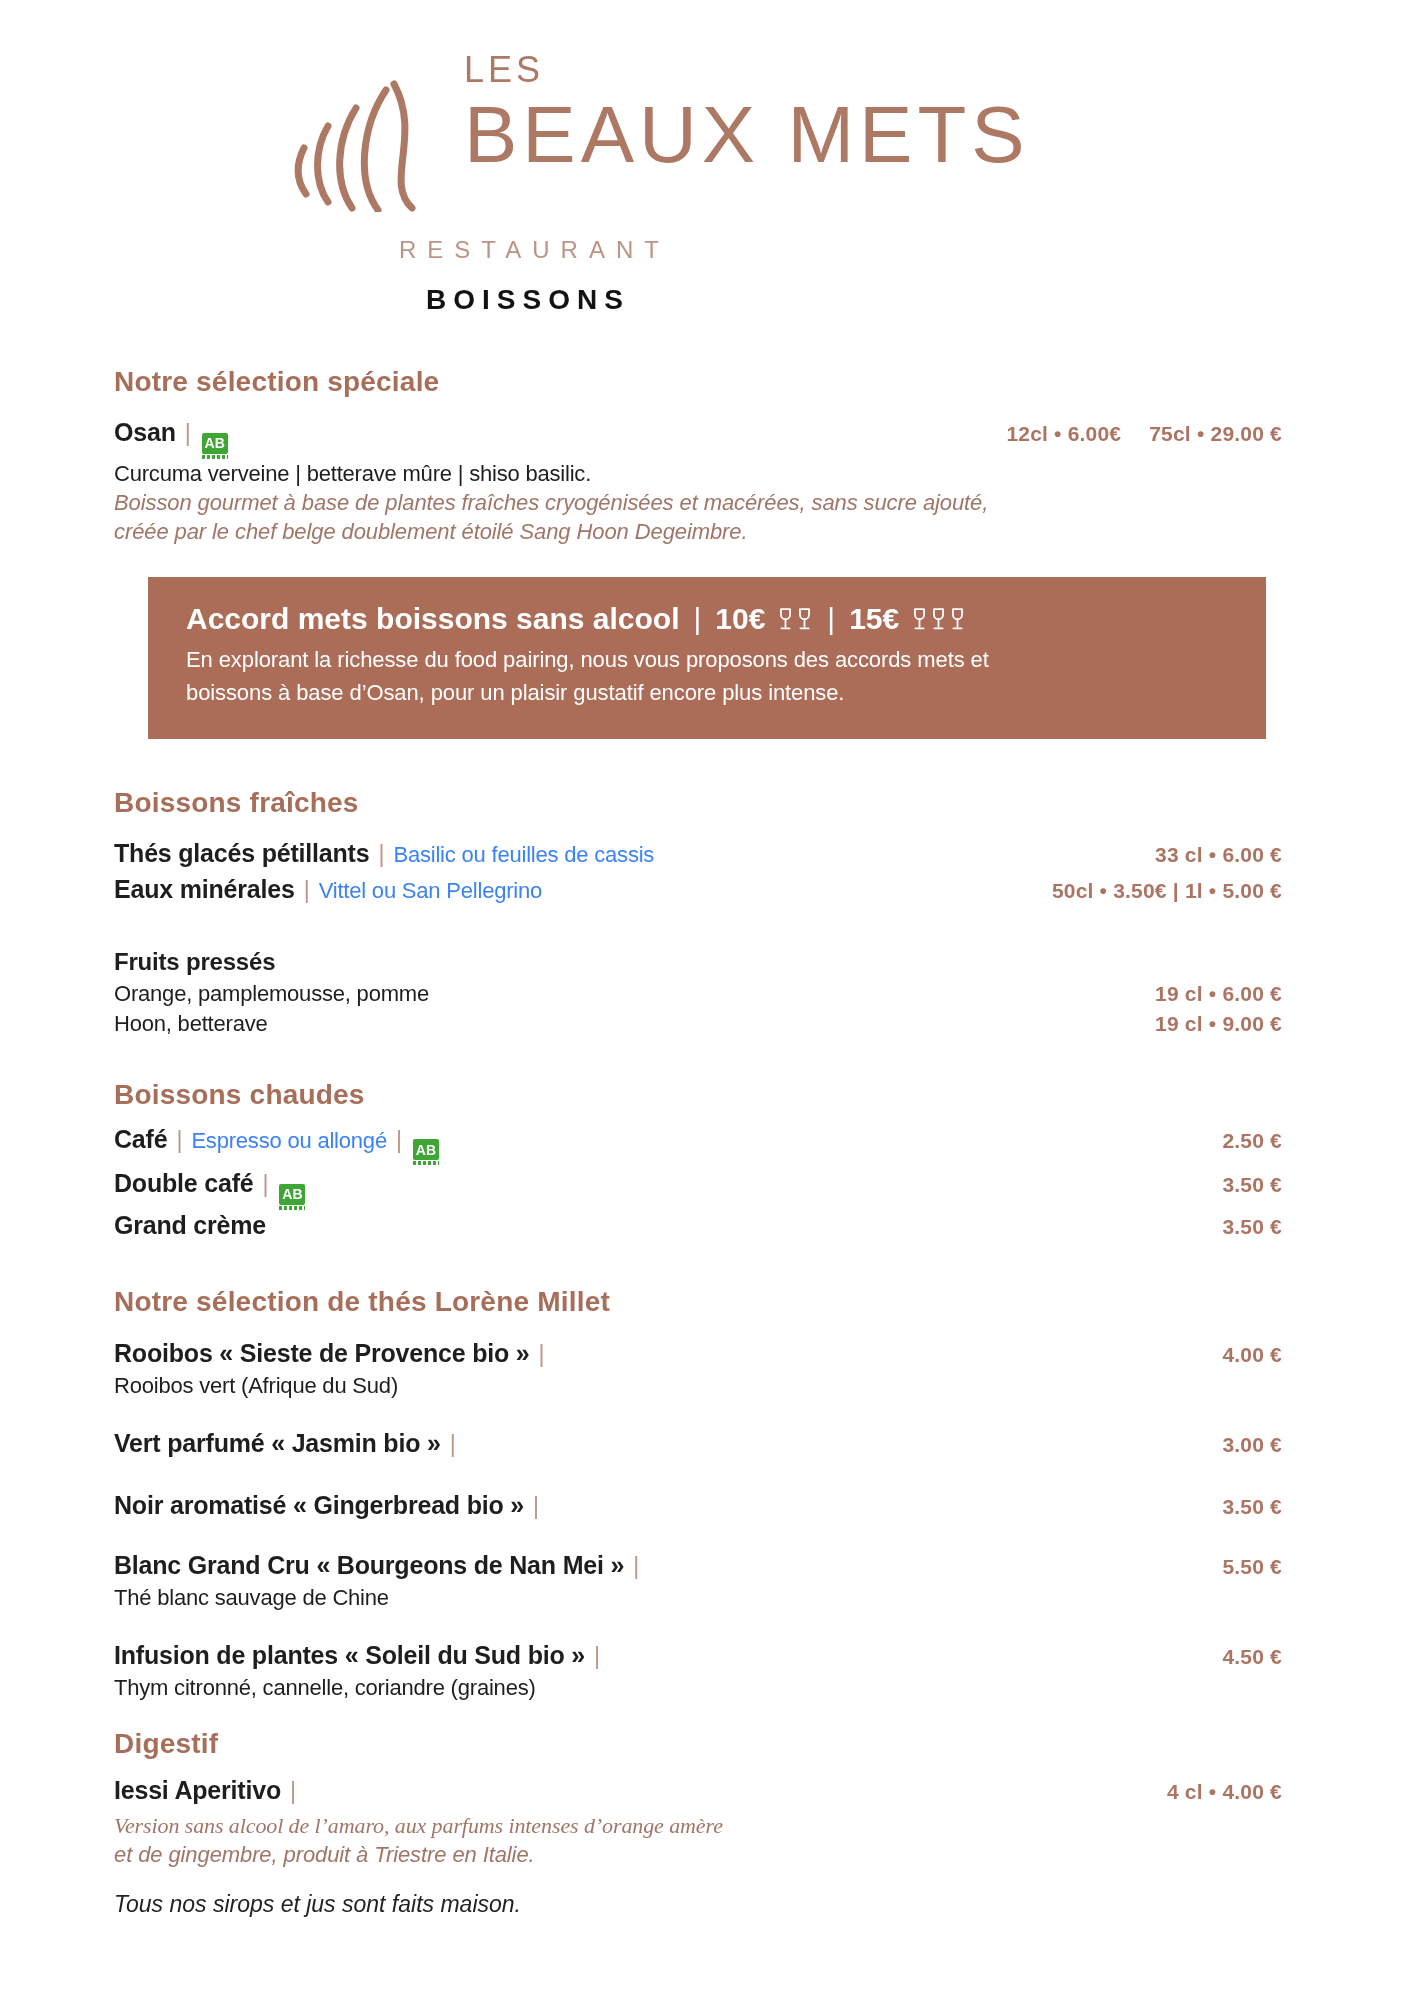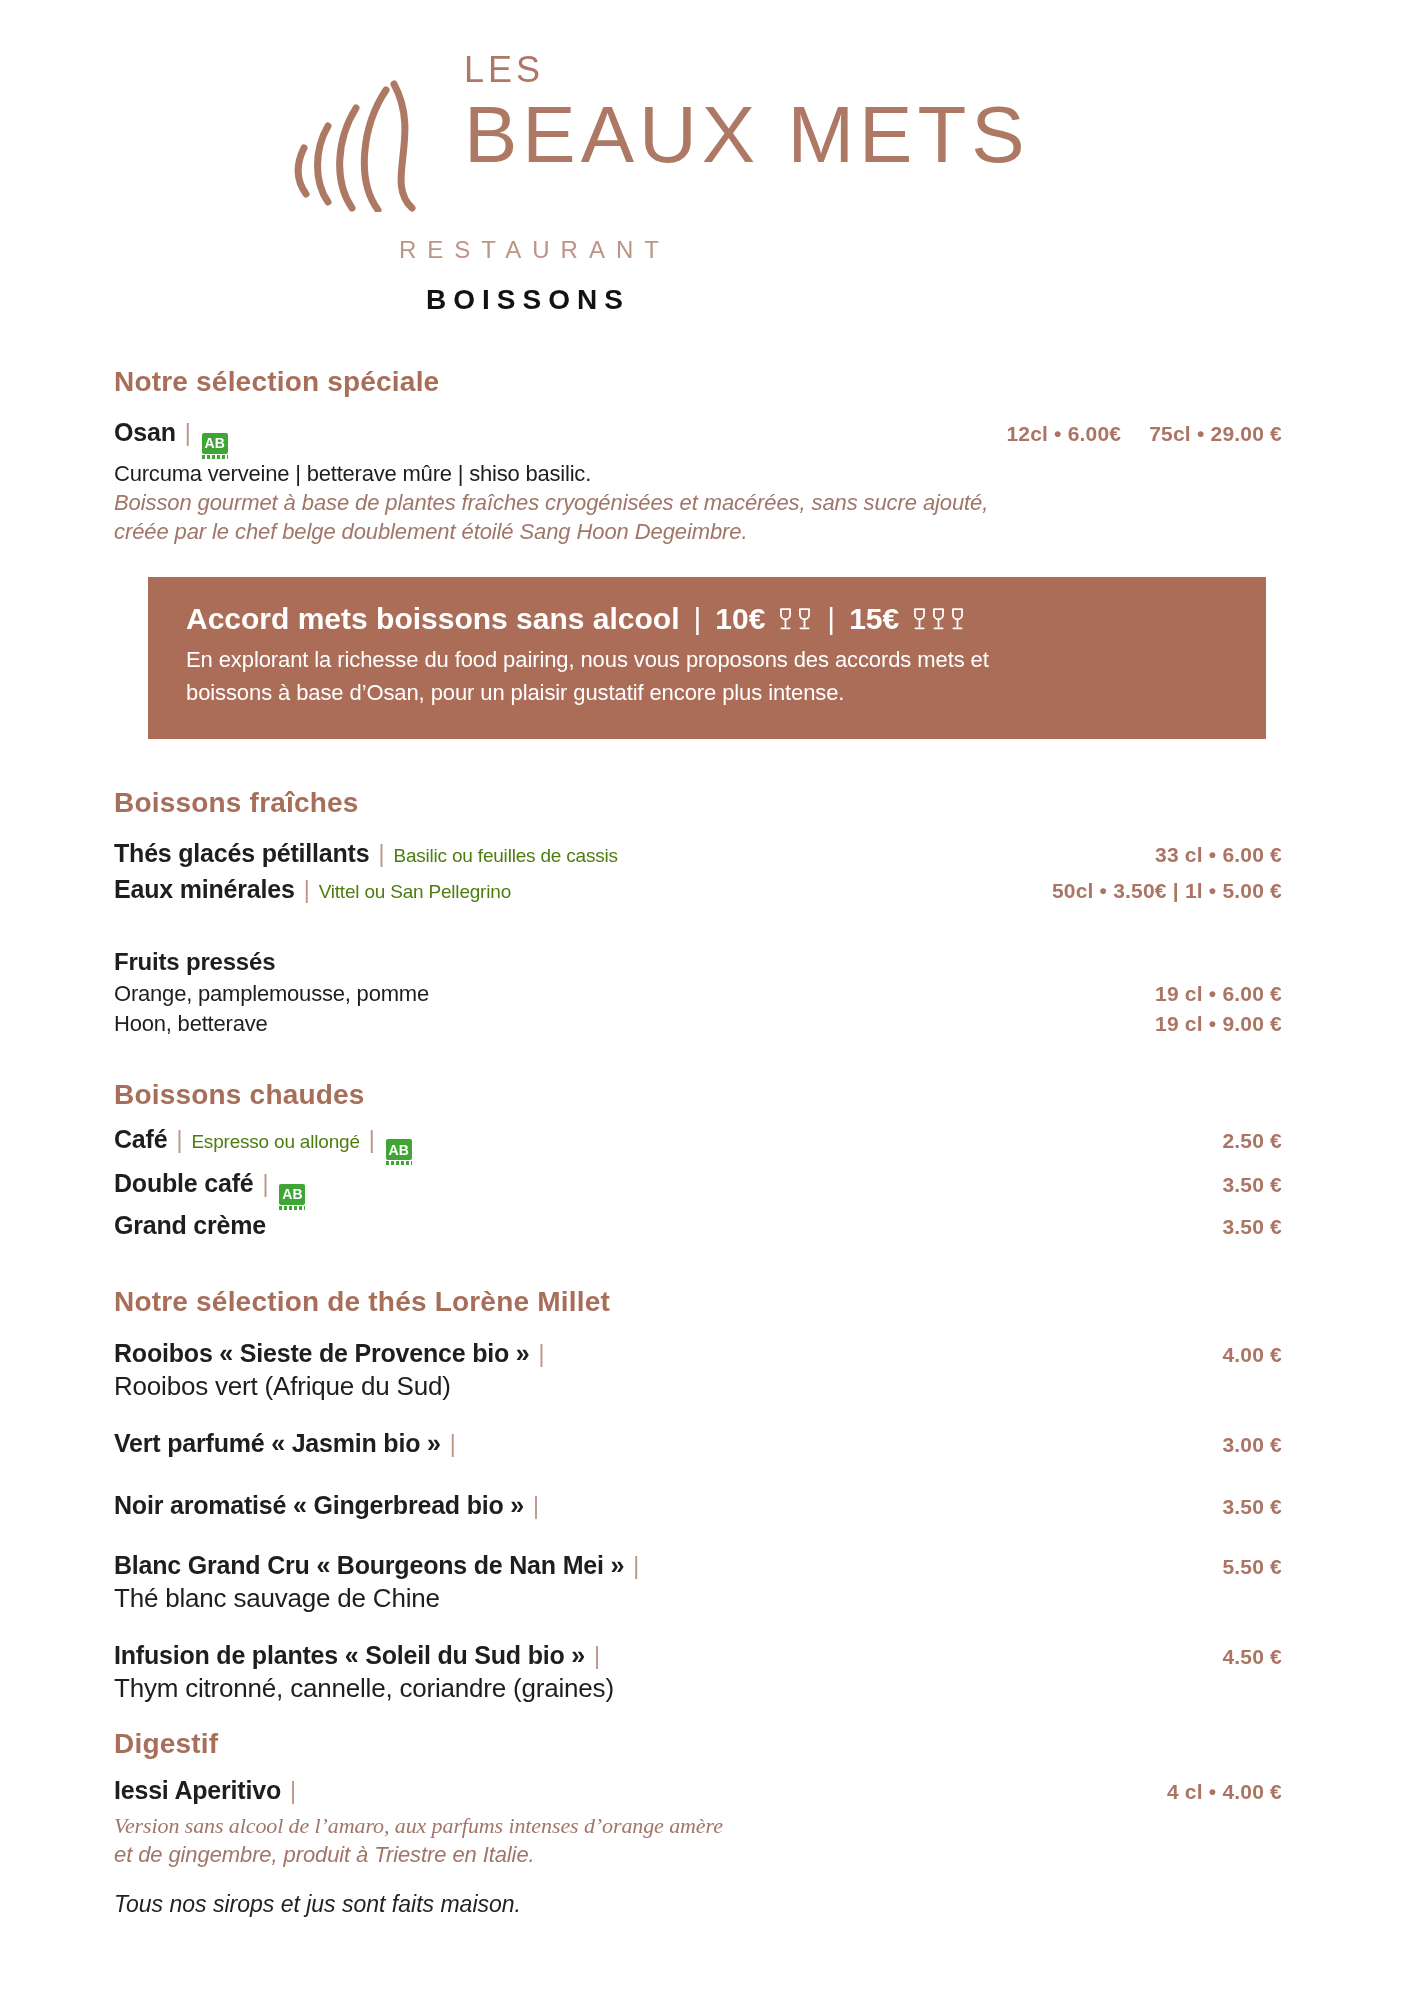--- a/index.html
+++ b/index.html
@@ -17,27 +17,27 @@
   .brand-main{font-size:80px;letter-spacing:5px;line-height:1.02;margin-top:6px;white-space:nowrap;}
   .brand-sub{position:absolute;left:399px;top:236px;font-size:24px;letter-spacing:11px;color:#bd9384;}
   .page-title{position:absolute;left:426px;top:284px;font-size:28px;font-weight:700;letter-spacing:7px;color:#121212;}
   
   .menu{position:absolute;left:114px;top:366px;width:1168px;}
   .h{color:#a76f5a;font-weight:700;font-size:28px;line-height:32px;letter-spacing:.2px;}
   .row{display:flex;justify-content:space-between;align-items:baseline;}
   .left{min-width:0;}
   .name{font-weight:700;font-size:25px;color:#1e1e1e;letter-spacing:-.2px;}
   .subname{font-weight:700;font-size:24px;color:#1e1e1e;letter-spacing:-.2px;line-height:30px;}
-  .desc{font-size:19px;color:#4d7c0f;letter-spacing:-.2px;}
+  .desc{font-size:22px;color:#3b82f6;letter-spacing:-.2px;}
   .pipe{color:#bc9486;margin:0 9px;font-weight:400;font-size:23px;}
   .price{color:#ac7563;font-weight:700;font-size:21px;white-space:nowrap;letter-spacing:.2px;}
   .price .gap{display:inline-block;width:28px;}
   .item-line{line-height:32px;}
   .body-line{font-size:22px;line-height:29px;letter-spacing:-.2px;}
-  .sub-line{font-size:26px;line-height:28px;letter-spacing:-.2px;}
+  .sub-line{font-size:22px;line-height:28px;letter-spacing:-.2px;}
   .note-line{font-size:22px;line-height:29px;font-style:italic;color:#a07668;letter-spacing:-.1px;}
   .footer-note{font-size:23px;line-height:29px;font-style:italic;color:#222;}
   
   .ab{display:inline-flex;flex-direction:column;vertical-align:-7px;margin-left:2px;}
   .ab-box{width:26px;height:21px;background:#3fa535;color:#fff;font-weight:700;font-size:14px;
           display:flex;align-items:center;justify-content:center;border-radius:2px;letter-spacing:0;}
   .ab-strip{height:4px;margin-top:1px;
             background:repeating-linear-gradient(90deg,#3fa535 0 3px,#ffffff 3px 5px);}
   
   .banner{margin:31px 16px 0 34px;background:#ab6d58;color:#fff;padding:27px 30px 30px 38px;}

